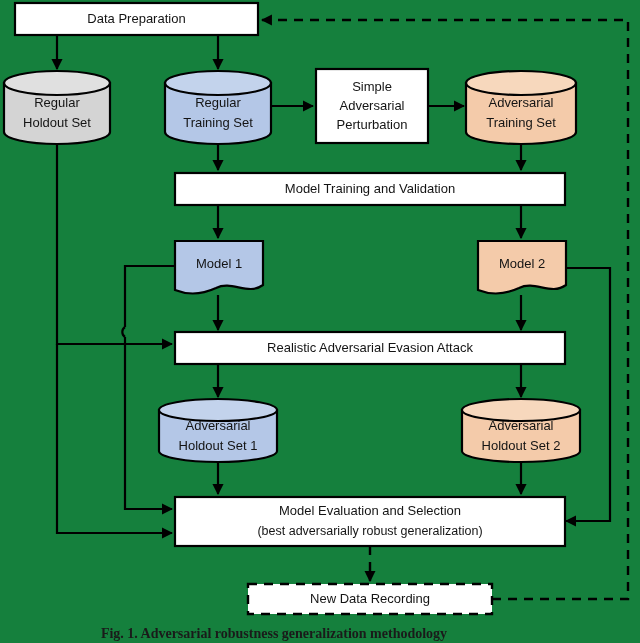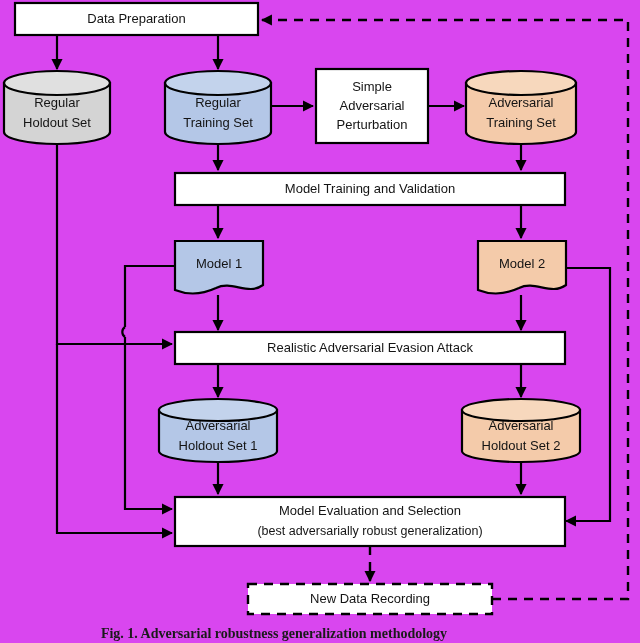--- a/index.html
+++ b/index.html
@@ -10,21 +10,21 @@
   body {
     width: 640px;
     height: 643px;
     font-family: "Liberation Sans", sans-serif;
     overflow: hidden;
   }
   #figure {
     position: relative;
     width: 640px;
     height: 643px;
-    background: #d946ef;
+    background: #15803d;
   }
   svg#flow {
     display: block;
     width: 640px;
     height: 643px;
   }
   .node-label {
     font-family: "Liberation Sans", sans-serif;
     font-size: 13px;
     fill: #141414;

